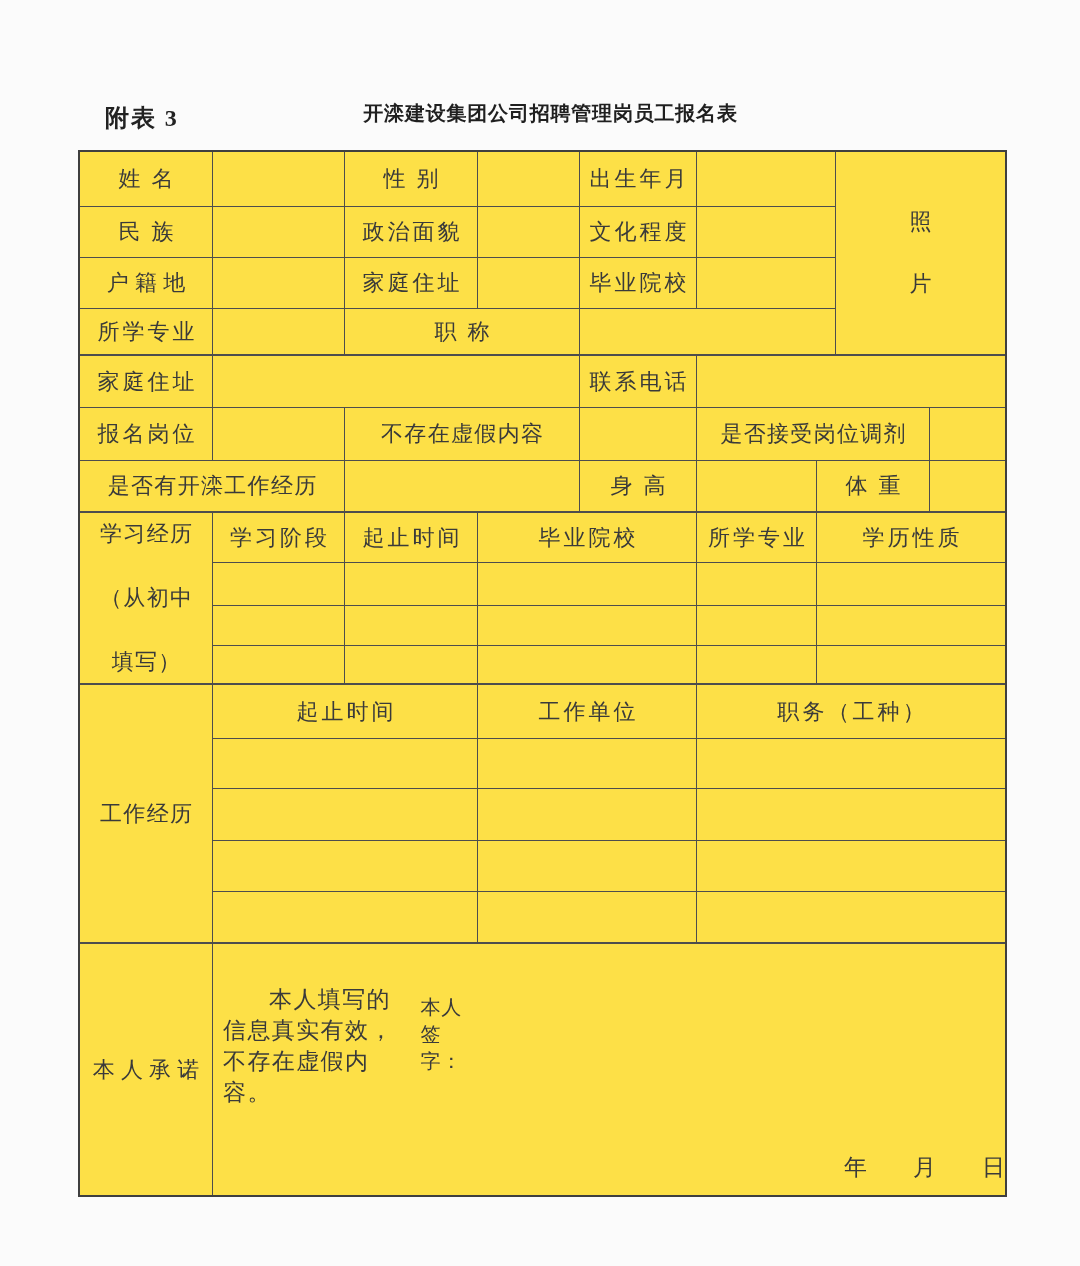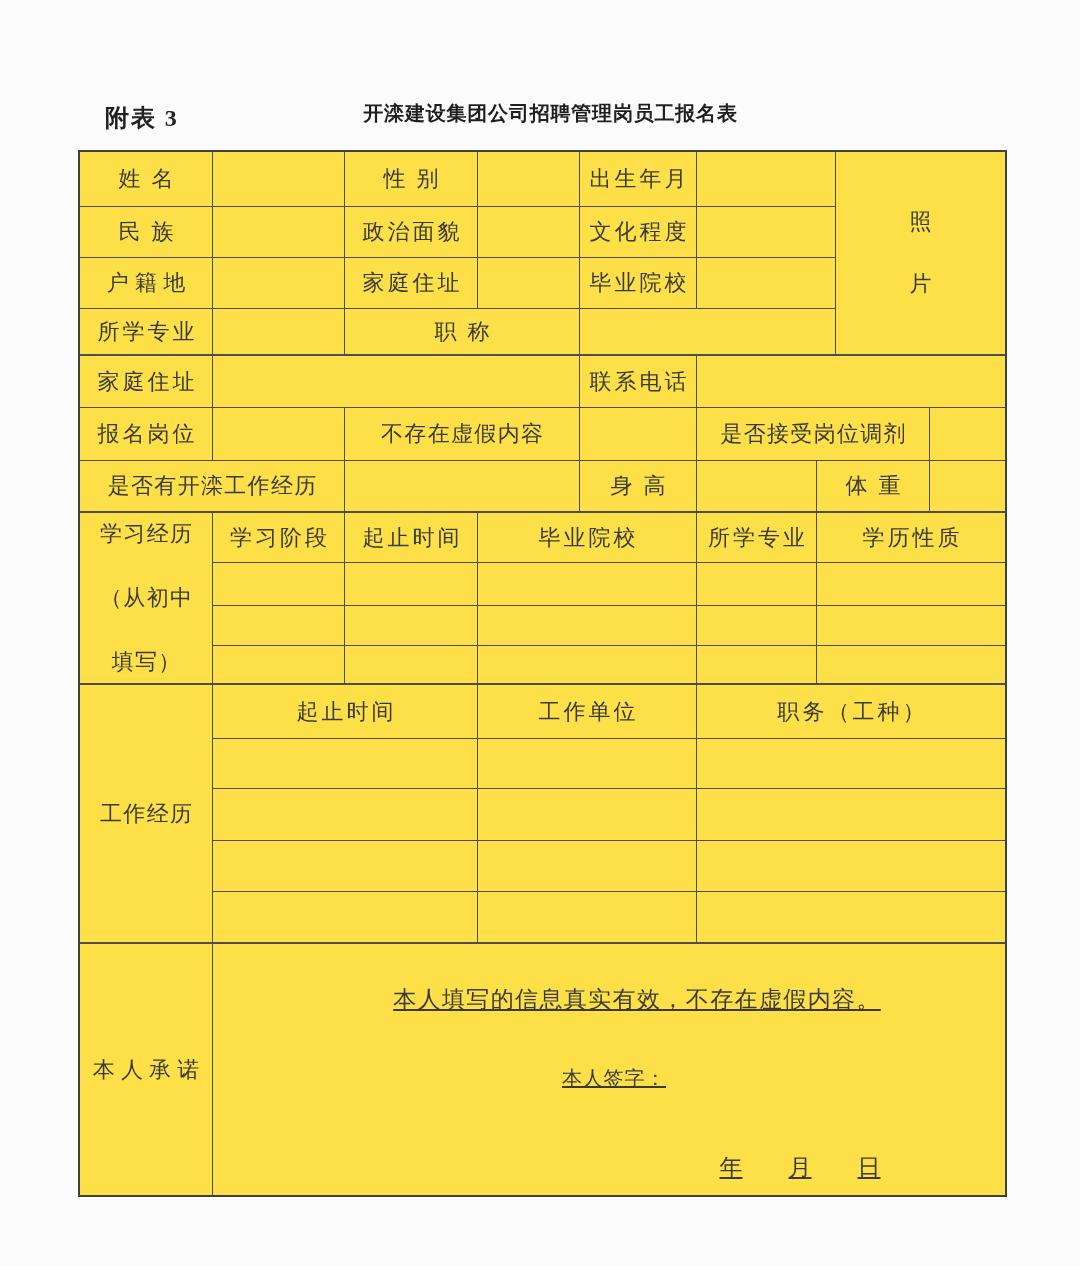--- a/index.html
+++ b/index.html
@@ -42,21 +42,21 @@
   
   .ls2{letter-spacing:.5em;margin-right:-.5em;}
   .ls3{letter-spacing:.28em;margin-right:-.28em;}
   .ls4{letter-spacing:.14em;margin-right:-.14em;}
   .lsx{letter-spacing:.06em;margin-right:-.06em;}
   .vstack{flex-direction:column;}
   .photo-cell{gap:32px;}
   .edu-label-cell{gap:34px;}
   
   .commit-content{
-    flex-direction:column;align-items:center;justify-content:flex-start;text-decoration:underline;
+    flex-direction:row;align-items:flex-start;justify-content:flex-start;
   }
   .commit-statement{
     margin-top:40px;padding-left:10px;text-indent:2em;
     font-size:23px;letter-spacing:.06em;
   }
   .commit-signature{
     margin-top:50px;padding-left:10px;font-size:20px;letter-spacing:.04em;
   }
   .commit-date{
     margin-top:auto;margin-bottom:12px;

